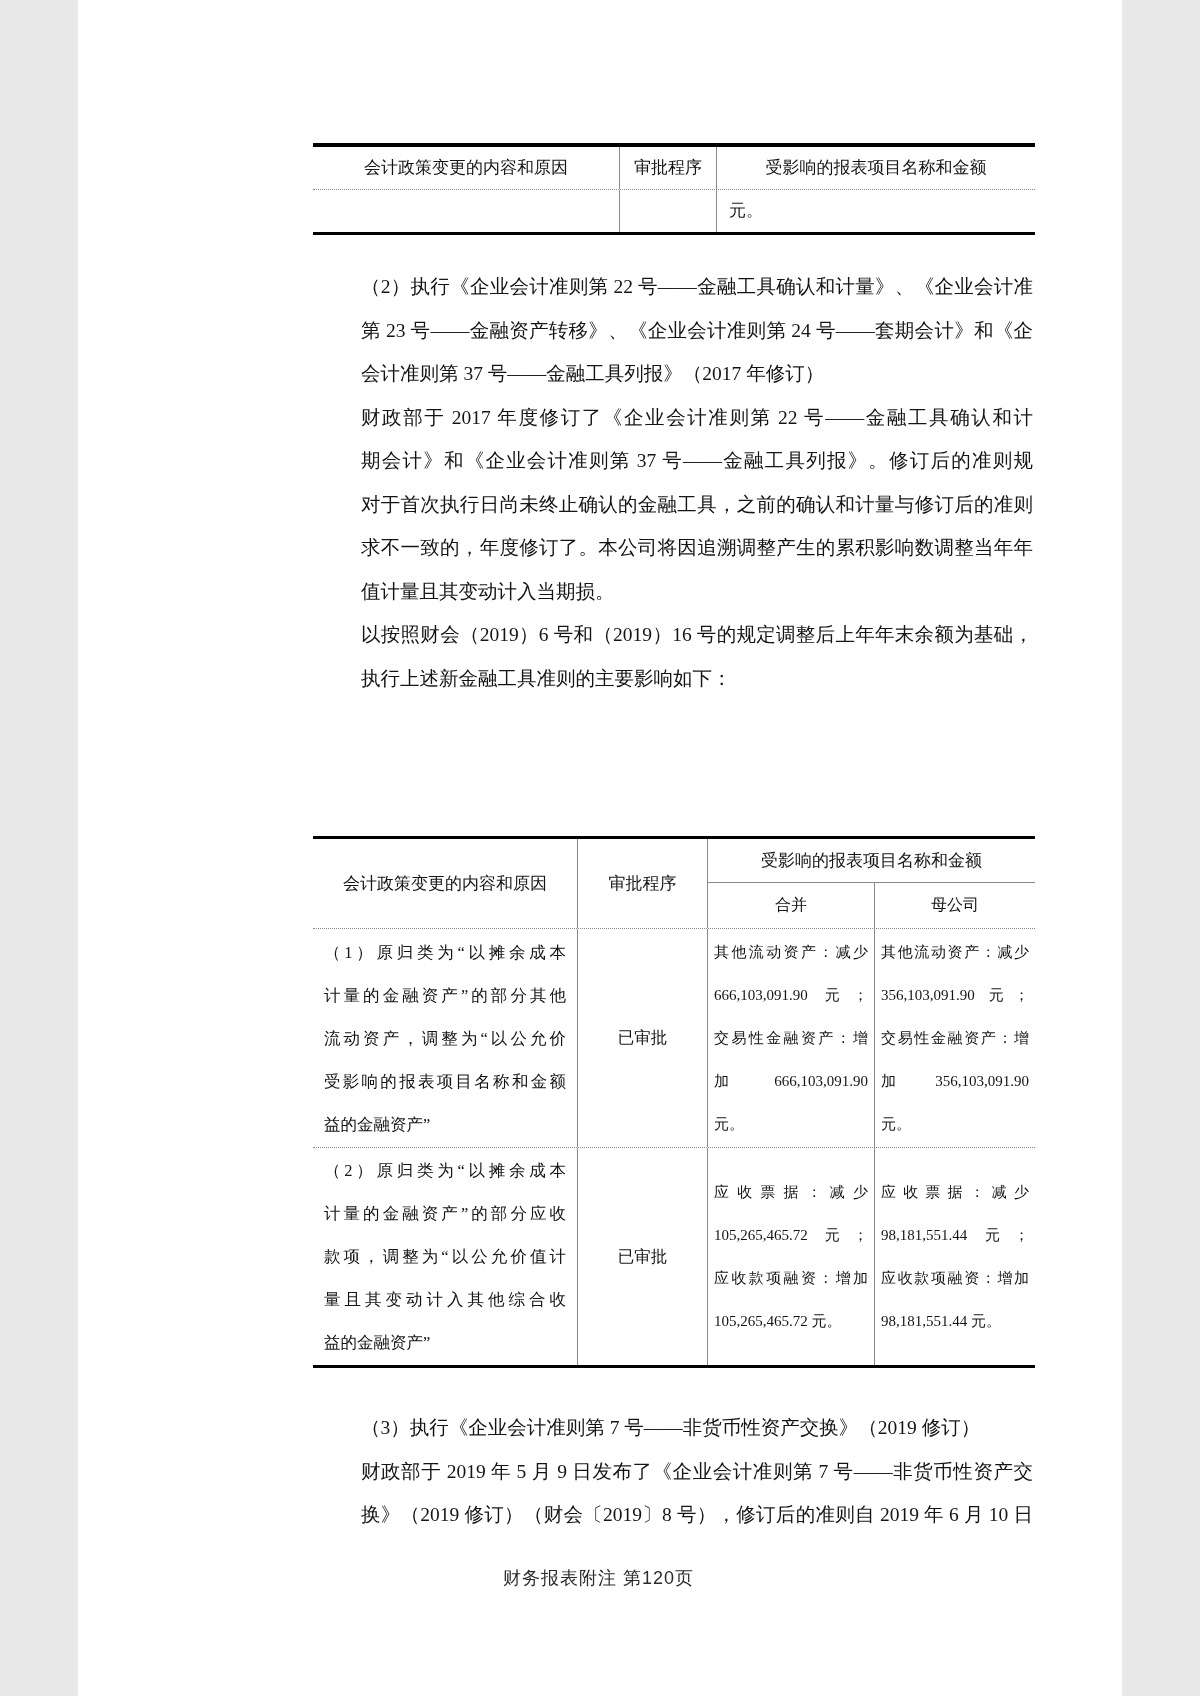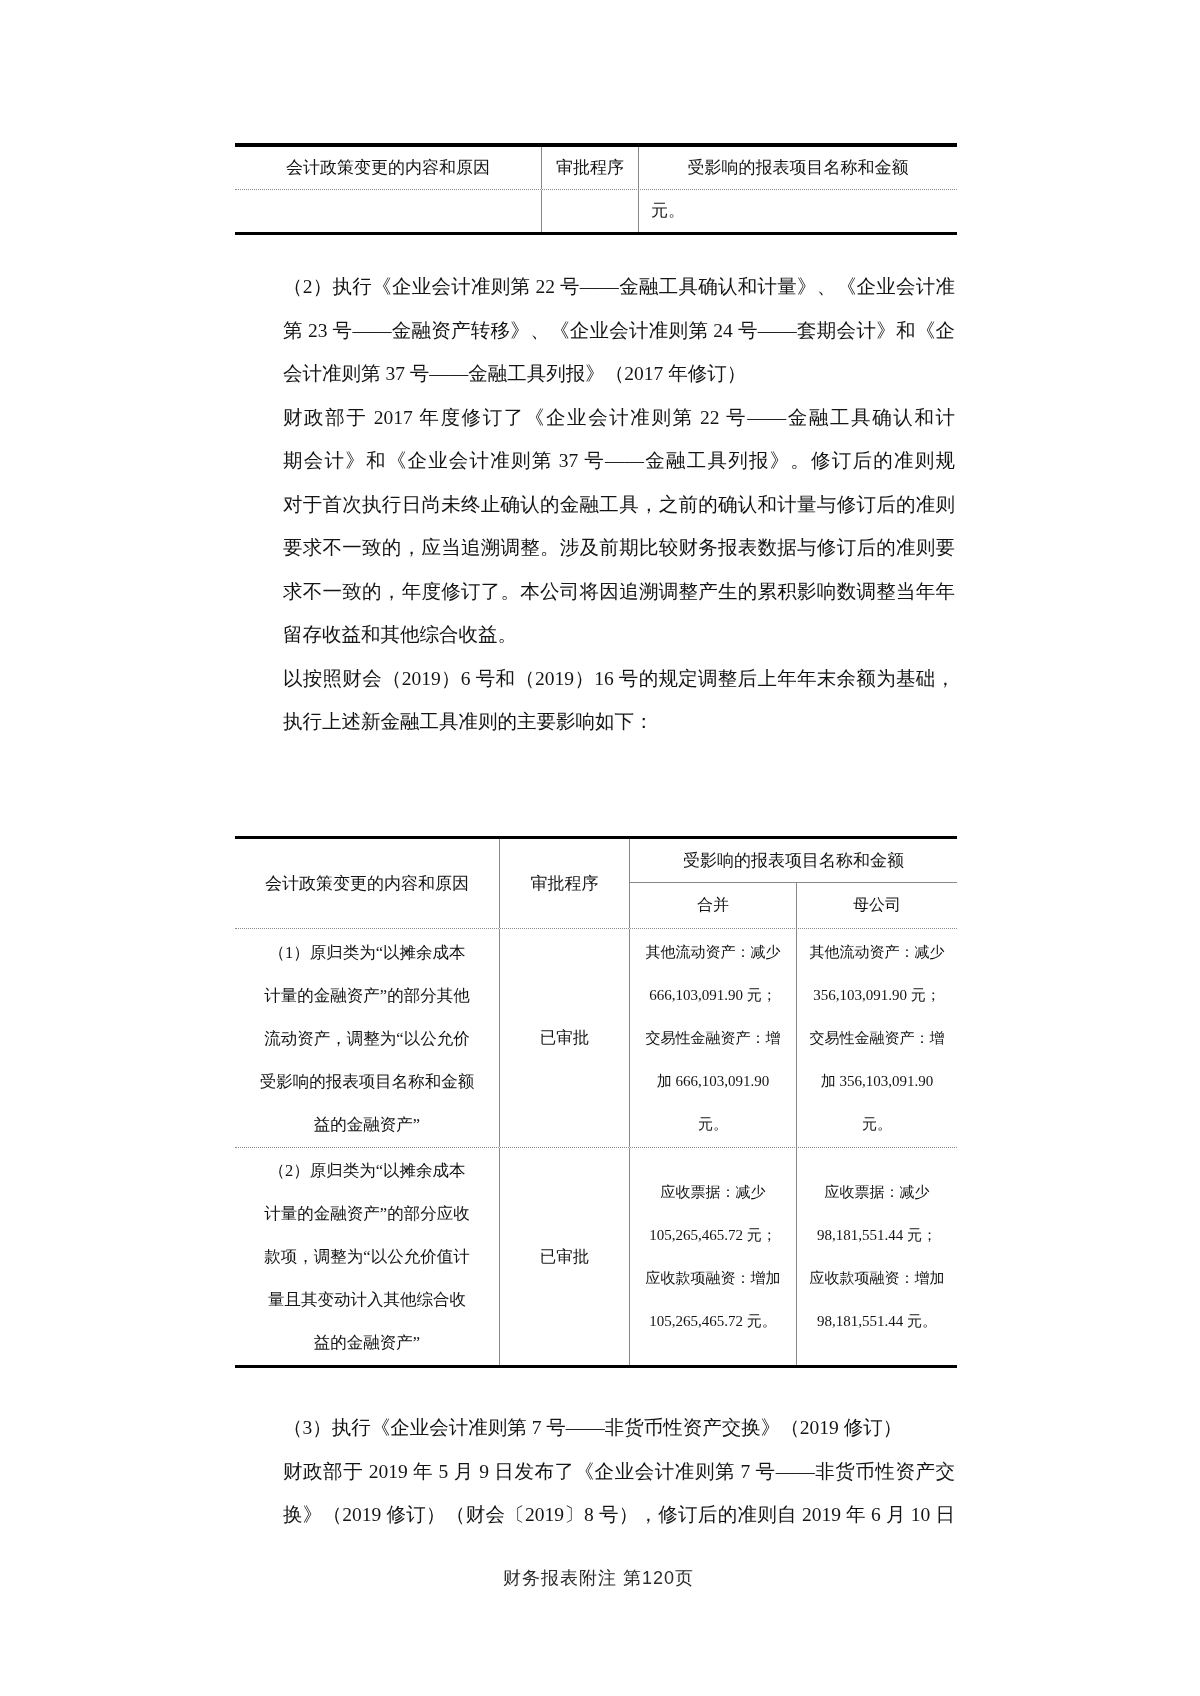--- a/index.html
+++ b/index.html
@@ -1,18 +1,18 @@
 <!DOCTYPE html>
 <html><head>
 <meta charset="utf-8">
 <style>
   html,body { margin:0; padding:0; background:#e8e8e8; }
   .page {
     position:relative;
-    width:1200px; height:1696px;
+    width:1044px; height:1696px;
     margin:0 auto;
     background:#ffffff;
     font-family:"Liberation Serif", serif;
     color:#141414;
     overflow:hidden;
   }
 
   
   .ttable {
     position:absolute; left:235px; top:143px; width:722px;
@@ -48,21 +48,21 @@
   .c3 { width:167px; border-right:1px solid #888; }
   .c4 { width:160px; }
   .hcenter { display:flex; align-items:center; justify-content:center; text-align:center; font-size:17px; }
   .mc3wrap { width:327px; display:flex; flex-direction:column; box-sizing:border-box; }
   .mgroup { height:43px; line-height:43px; text-align:center; font-size:17px; border-bottom:1px solid #888; }
   .msub { display:flex; flex:1; }
   .msub .c3, .msub .c4 { display:flex; align-items:center; justify-content:center; font-size:16px; }
 
   .mdata { height:218px; }
   .mdata2 { height:217px; border-top:1px dotted #8a8a8a; }
-  .cellblock { display:flex; flex-direction:column; justify-content:center; padding:0 11px;align-items:center; }
+  .cellblock { display:flex; flex-direction:column; justify-content:center; padding:0 11px; }
   .c3.cellblock, .c4.cellblock { padding:0 6px; }
   .cl { height:43px; line-height:43px; overflow:hidden; }
   .c1 .cl { font-size:16.5px; }
   .c3 .cl, .c4 .cl { font-size:15px; }
   .approval { display:flex; align-items:center; justify-content:center; font-size:16.5px; }
 
   
   .footer {
     position:absolute; left:0; right:3px; top:1566px;
     text-align:center;
@@ -88,23 +88,22 @@
     </div>
   </div>
 
   <div class="bodytext bt-main">
     <div class="bl j">（2）执行《企业会计准则第 22 号——金融工具确认和计量》、《企业会计准则</div>
     <div class="bl j">第 23 号——金融资产转移》、《企业会计准则第 24 号——套期会计》和《企业</div>
     <div class="bl">会计准则第 37 号——金融工具列报》（2017 年修订）</div>
     <div class="bl j">财政部于 2017 年度修订了《企业会计准则第 22 号——金融工具确认和计量》、</div>
     <div class="bl j">期会计》和《企业会计准则第 37 号——金融工具列报》。修订后的准则规定，</div>
     <div class="bl j">对于首次执行日尚未终止确认的金融工具，之前的确认和计量与修订后的准则</div>
-    <div class="bl j">要求不一致的，应当追溯调整。涉及前期比较财务报表数据与修订后的准则要</div>
     <div class="bl j">求不一致的，年度修订了。本公司将因追溯调整产生的累积影响数调整当年年初</div>
-    <div class="bl">留存收益和其他综合收益。</div>
+    <div class="bl">值计量且其变动计入当期损。</div>
     <div class="bl j">以按照财会（2019）6 号和（2019）16 号的规定调整后上年年末余额为基础，</div>
     <div class="bl">执行上述新金融工具准则的主要影响如下：</div>
   </div>
 
   <div class="mtable">
     <div class="mrow mhead">
       <div class="mc c1 hcenter">会计政策变更的内容和原因</div>
       <div class="mc c2 hcenter">审批程序</div>
       <div class="mc3wrap">
         <div class="mgroup">受影响的报表项目名称和金额</div>

